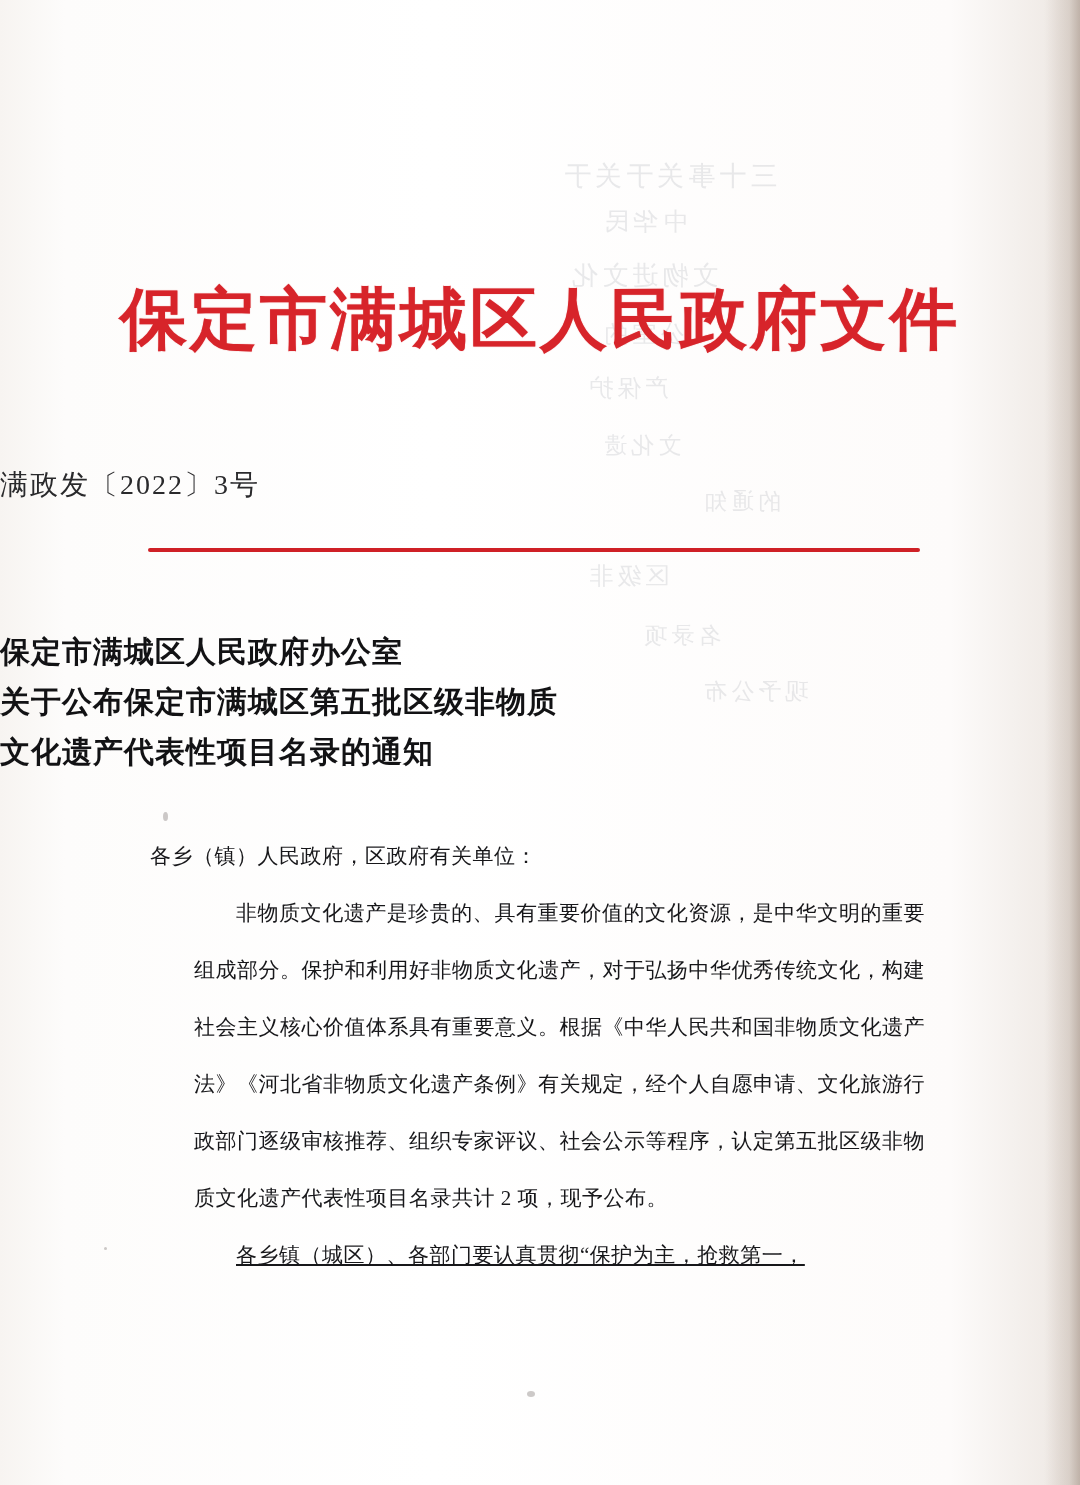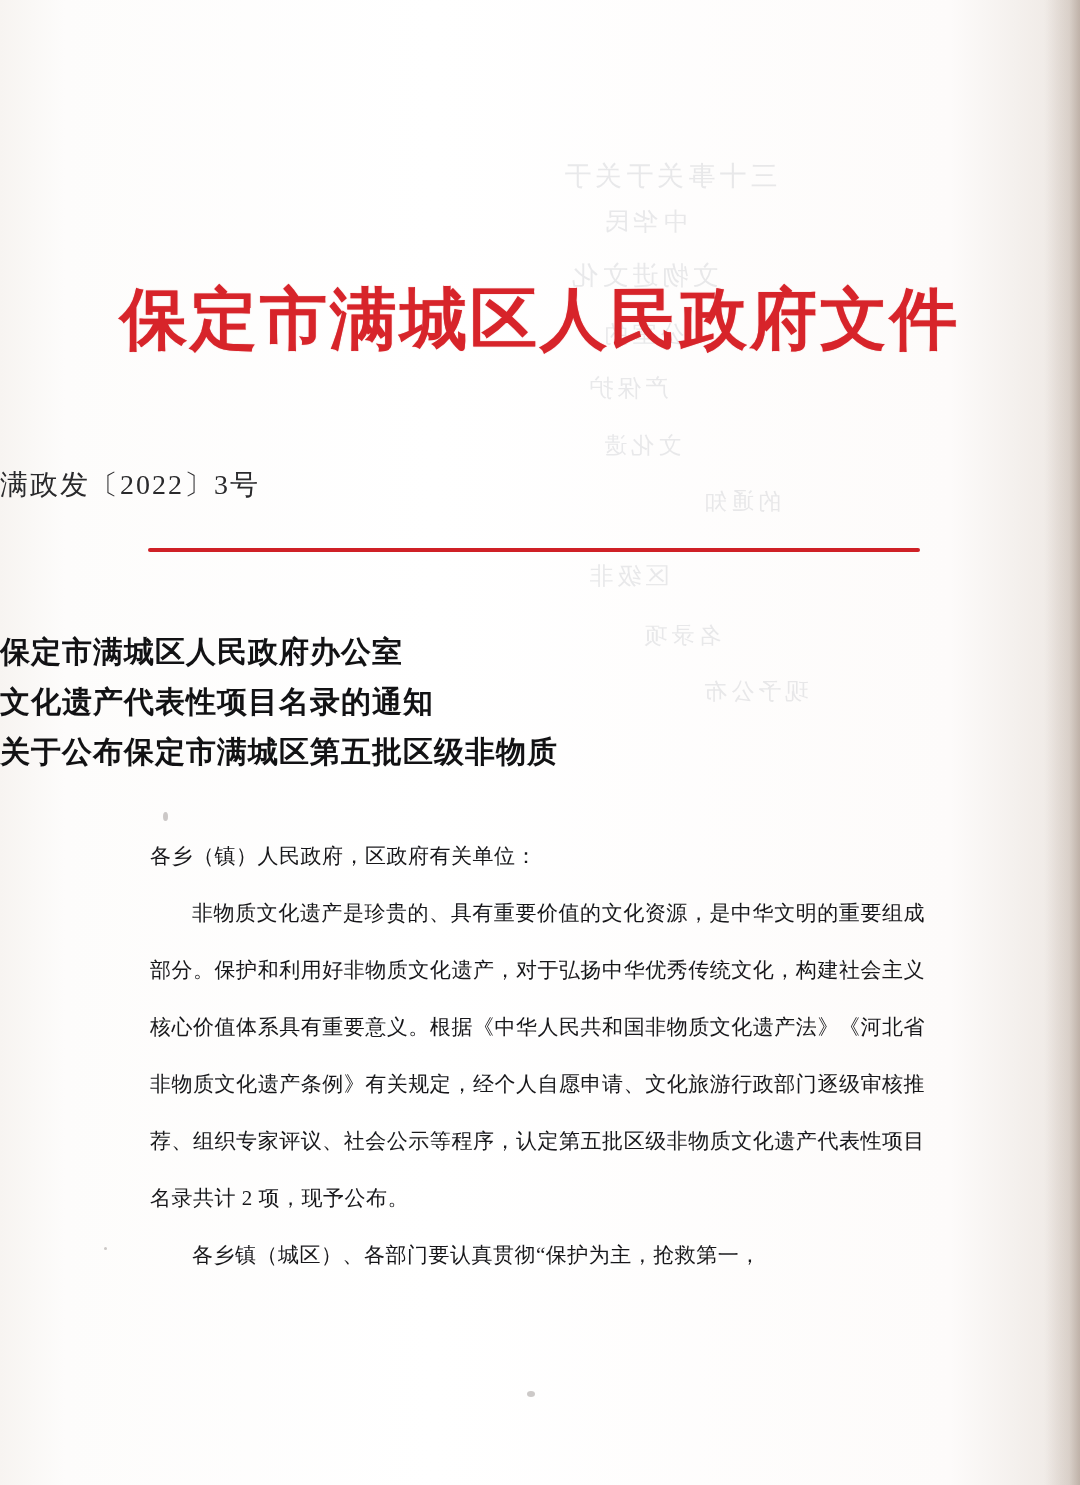--- a/index.html
+++ b/index.html
@@ -129,22 +129,23 @@
     line-height: 57px;
     letter-spacing: 0.5px;
     font-family: "Liberation Serif", "DejaVu Serif", serif;
     text-align: justify;
     text-justify: inter-character;
   }
   #body-text .salutation { display: block; }
   #body-text .para {
     display: block;
     text-indent: 2em;
+    margin-left: 44px;
   }
-  #body-text .para.last { white-space: nowrap; text-indent: 2em; }
+  #body-text .para.last { white-space: nowrap; text-indent: 2em; text-decoration: underline; }
 </style>
 </head>
 <body>
 
 <div id="page">
 
   <div class="bleed b1">三十事关于关于</div>
   <div class="bleed b2">中华民</div>
   <div class="bleed b3">文物进文化</div>
   <div class="bleed b4">公室的</div>
@@ -160,22 +161,22 @@
   <div class="speck" style="top:1247px;left:104px;width:3px;height:3px;"></div>
 
   <div id="masthead">保定市满城区人民政府文件</div>
 
   <div id="doc-number">满政发〔2022〕3号</div>
 
   <div id="red-rule"></div>
 
   <div id="title-block">
     <span class="tline">保定市满城区人民政府办公室</span>
+    <span class="tline">关于公布保定市满城区第五批区级非物质</span>
     <span class="tline">文化遗产代表性项目名录的通知</span>
-    <span class="tline">关于公布保定市满城区第五批区级非物质</span>
   </div>
 
   <div id="body-text">
     <span class="salutation">各乡（镇）人民政府，区政府有关单位：</span>
     <span class="para">非物质文化遗产是珍贵的、具有重要价值的文化资源，是中华文明的重要组成部分。保护和利用好非物质文化遗产，对于弘扬中华优秀传统文化，构建社会主义核心价值体系具有重要意义。根据《中华人民共和国非物质文化遗产法》《河北省非物质文化遗产条例》有关规定，经个人自愿申请、文化旅游行政部门逐级审核推荐、组织专家评议、社会公示等程序，认定第五批区级非物质文化遗产代表性项目名录共计 2 项，现予公布。</span>
     <span class="para last">各乡镇（城区）、各部门要认真贯彻“保护为主，抢救第一，</span>
   </div>
 
 </div>
 

